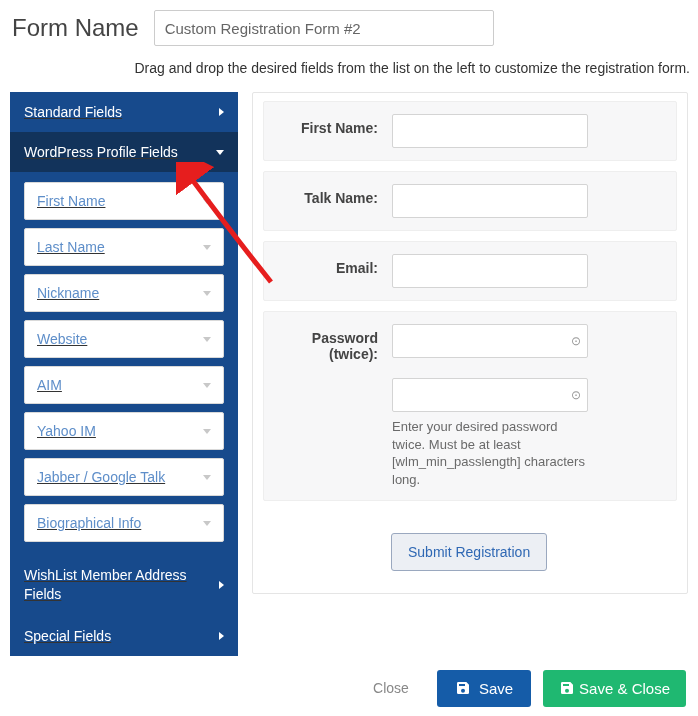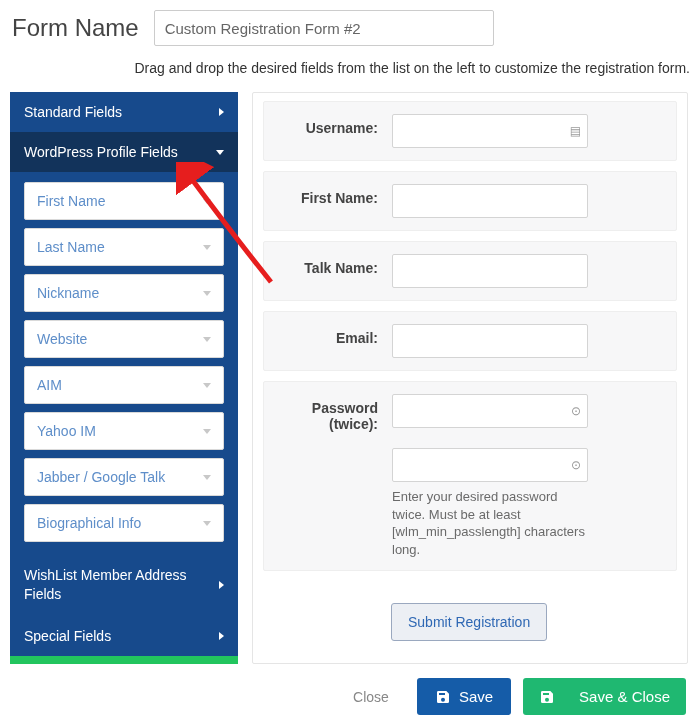--- a/index.html
+++ b/index.html
@@ -5,21 +5,21 @@
   * { box-sizing: border-box; margin: 0; padding: 0; }
   body { font-family: -apple-system, BlinkMacSystemFont, "Segoe UI", Arial, sans-serif; font-size: 14px; color: #333; background: #fff; width: 698px; height: 716px; overflow: hidden; position: relative; }
 
   .header-row { display: flex; align-items: center; padding: 10px 12px 12px 12px; gap: 15px; }
   .header-row h2 { font-size: 24px; font-weight: 400; color: #444; }
   .form-name-input { width: 340px; height: 36px; padding: 6px 10px; border: 1px solid #ccc; border-radius: 2px; font-size: 15px; color: #666; }
 
   .instruction { text-align: right; font-weight: 400; font-size: 14px; color: #333; padding: 2px 8px 16px 8px; }
 
   .workspace { display: flex; padding: 0 10px; gap: 14px; }
-  .sidebar { width: 228px; background: #22c55e; flex-shrink: 0; }
+  .sidebar { width: 228px; background: #a21caf; flex-shrink: 0; text-decoration: underline; }
 
   .acc-header { display: flex; align-items: center; justify-content: space-between; padding: 12px 14px; color: #fff; font-size: 14px; cursor: pointer; }
   .acc-header.collapsed { background: #174a8c; }
   .acc-header.expanded { background: #12335b; }
   .caret { width: 0; height: 0; display: inline-block; }
   .caret-right { border-top: 4px solid transparent; border-bottom: 4px solid transparent; border-left: 5px solid #fff; }
   .caret-down  { border-left: 4px solid transparent; border-right: 4px solid transparent; border-top: 5px solid #fff; }
 
   .acc-body { background: #174a8c; padding: 10px 14px 12px 14px; }
   .draggable { display: flex; align-items: center; justify-content: space-between; background: #fff; border: 1px solid #d9d9d9; border-radius: 2px; padding: 10px 12px; margin-bottom: 8px; color: #5e8ec9; font-size: 14px; cursor: grab; }
@@ -37,21 +37,21 @@
   .field-row .ctl { margin-left: 14px; flex: 1; }
   .tinput { width: 196px; height: 34px; border: 1px solid #d4d4d4; border-radius: 2px; padding: 4px 8px; background: #fff; position: relative; }
   .help { color: #6a6a6a; font-size: 13px; margin-top: 6px; line-height: 1.35; max-width: 200px; }
 
   .submit-row { padding: 22px 14px 8px 14px; text-align: left; }
   .submit-btn { margin-left: 114px; background:#eceff4; border:1px solid #9aa8bf; color:#2f68b4; padding: 10px 16px; border-radius: 3px; font-size: 14px; cursor: pointer; }
 
   .footer { display: flex; justify-content: flex-end; align-items: center; padding: 14px 12px; gap: 12px; }
   .btn-close { background: none; border: none; color: #888; font-size: 14px; cursor: pointer; padding: 8px 10px; }
   .btn-primary { background: #155ca8; color: #fff; border: none; border-radius: 3px; padding: 10px 18px; font-size: 15px; display: flex; align-items: center; gap: 8px; cursor: pointer; margin-left: 6px; }
-  .btn-success { background: #1fb871; color: #fff; border: none; border-radius: 3px; padding: 10px 16px; font-size: 15px; display: flex; align-items: center; gap: 24px; cursor: pointer; }
+  .btn-success { background: #1fb871; color: #fff; border: none; border-radius: 3px; padding: 10px 16px; font-size: 15px; display: flex; align-items: center; gap: 4px; cursor: pointer; }
 
   .arrow-overlay { position: absolute; pointer-events: none; left: 176px; top: 162px; width: 110px; height: 130px; }
 
   .input-glyph { position: absolute; right: 6px; top: 50%; transform: translateY(-50%); color: #9a9a9a; font-size: 12px; }
 
   .save-icon { width: 16px; height: 16px; }
 </style>
 </head>
 <body>
 
@@ -119,28 +119,20 @@
     <div class="acc-header collapsed">
       <span>Special Fields</span>
       <span class="caret caret-right"></span>
     </div>
 
   </div>
 
   <div class="canvas-col">
     <div class="canvas">
 
-      <div class="field-row">
-        <div class="lbl">Username:</div>
-        <div class="ctl">
-          <div class="tinput" style="position:relative;">
-            <span class="input-glyph">▤</span>
-          </div>
-        </div>
-      </div>
 
       <div class="field-row">
         <div class="lbl">First Name:</div>
         <div class="ctl">
             <div class="tinput"></div>
           </div>
       </div>
 
       <div class="field-row">
         <div class="lbl">Talk Name:</div>

